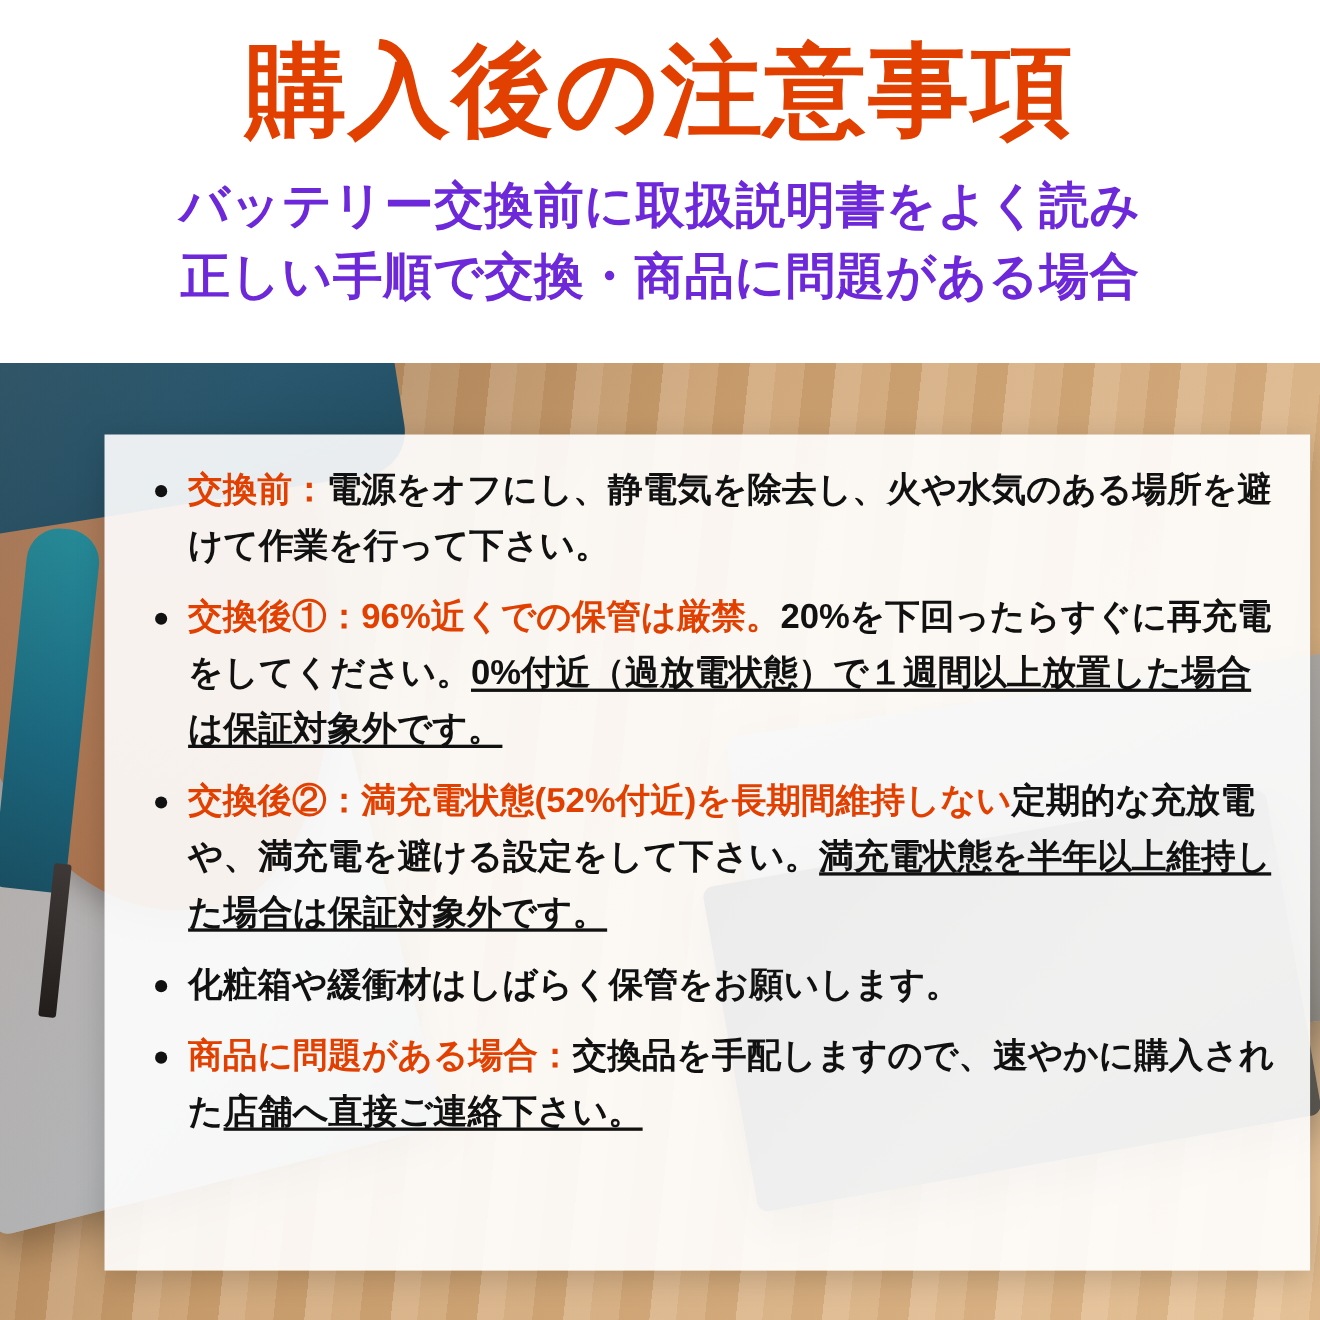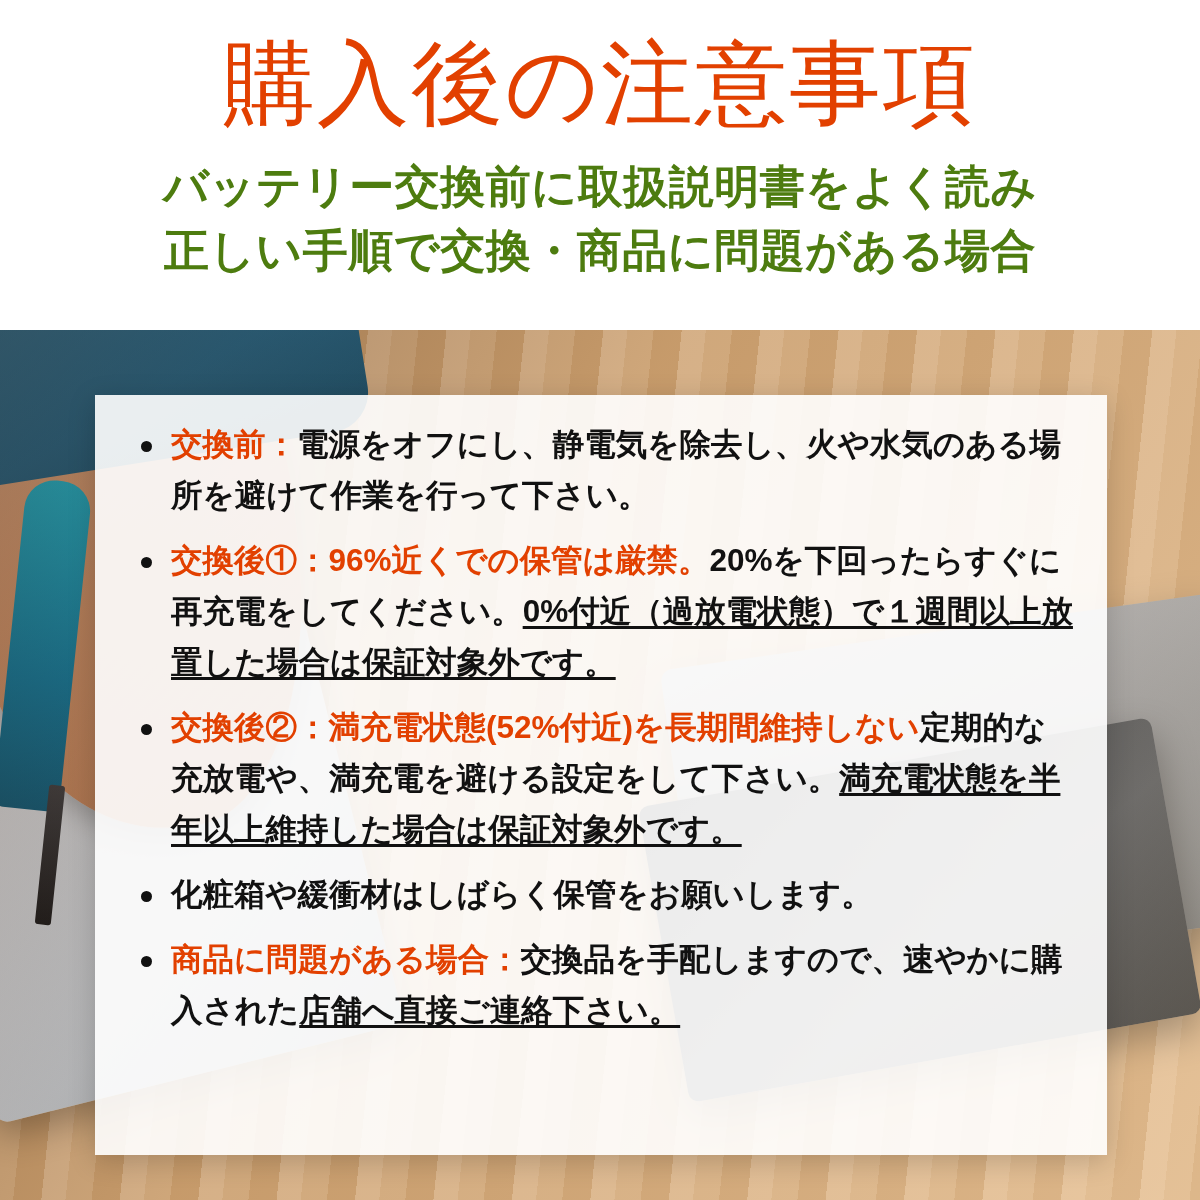--- a/index.html
+++ b/index.html
@@ -30,29 +30,29 @@
     height: 330px;
     background: #ffffff;
     z-index: 5;
     text-align: center;
   }
   .title {
     margin: 0;
     padding-top: 34px;
     font-size: 92px;
     line-height: 1.08;
-    font-weight: 400;
+    font-weight: 700;
     color: #e24000;
     letter-spacing: 2px;
     font-family: "Liberation Sans", sans-serif;
   }
   .subtitle {
     margin: 0;
     padding-top: 22px;
-    color: #4d7c0f;
+    color: #6d28d9;
     font-size: 45px;
     line-height: 1.42;
     font-weight: 700;
     letter-spacing: 0.5px;
   }
   .subtitle .line {
     display: block;
   }
 
   
@@ -161,21 +161,21 @@
     background: linear-gradient(180deg, #3b3f45 0%, #16191d 100%);
     transform: rotate(6deg);
     border-radius: 3px;
   }
 
   
   .card {
     position: absolute;
     left: 95px;
     top: 395px;
-    width: 1012px;
+    width: 1096px;
     height: 760px;
     background: rgba(255,255,255,0.90);
     box-shadow: 0 6px 26px rgba(0,0,0,0.18);
     z-index: 4;
     padding: 24px 30px 10px 30px;
     box-sizing: border-box;
   }
   ul.notes {
     list-style: none;
     margin: 0;

